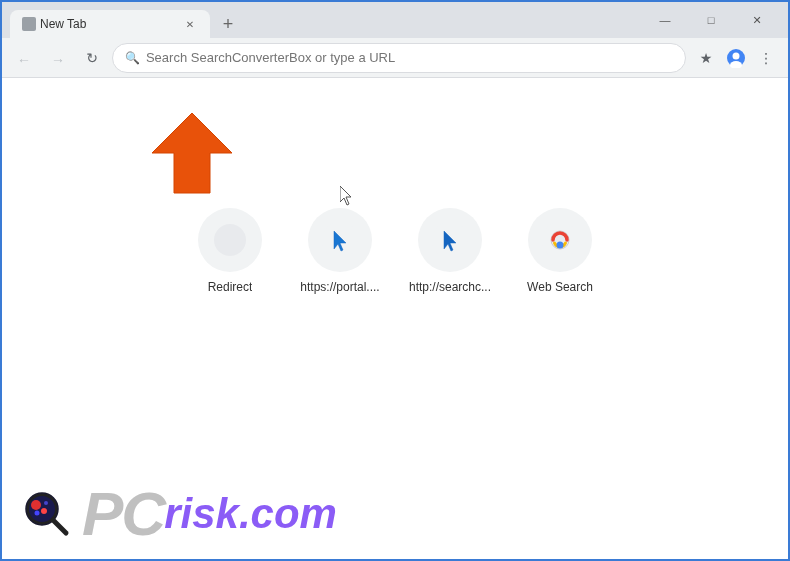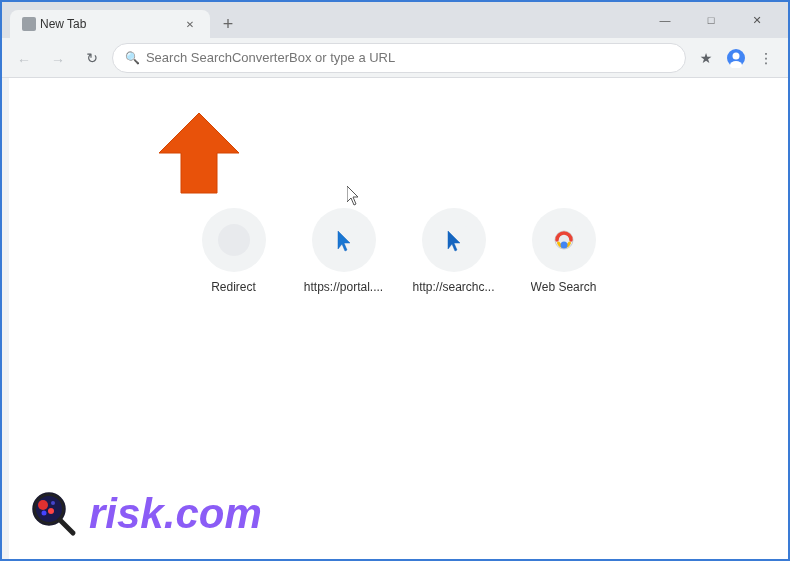--- a/index.html
+++ b/index.html
@@ -175,21 +175,20 @@
     }
 
     
     .content {
       flex: 1;
       background: #fff;
       position: relative;
       display: flex;
       flex-direction: column;
       align-items: center;
-      margin-left: 7px;
     }
 
     
     .arrow-annotation {
       position: absolute;
       top: 20px;
       left: 130px;
     }
 
     .arrow-svg {
@@ -415,18 +414,19 @@
       <svg class="magnifier-icon" viewBox="0 0 50 50" xmlns="http://www.w3.org/2000/svg">
         <circle cx="20" cy="20" r="16" fill="#222" stroke="#1a1a2e" stroke-width="1.5"></circle>
         <circle cx="20" cy="20" r="13" fill="#1a1a4e"></circle>
         <circle cx="14" cy="16" r="5" fill="#e03030"></circle>
         <circle cx="22" cy="22" r="3" fill="#ff4444"></circle>
         <circle cx="15" cy="24" r="2.5" fill="#4444ff"></circle>
         <circle cx="24" cy="14" r="2" fill="#4444cc"></circle>
         <line x1="31" y1="31" x2="44" y2="44" stroke="#222" stroke-width="5" stroke-linecap="round"></line>
       </svg>
       <div class="watermark-logo">
+        <span class="pc-text">PC</span>
         <span class="risk-text"><span>risk</span><span>.com</span></span>
       </div>
     </div>
 
   </div>
 </div>
 
 </body></html>

